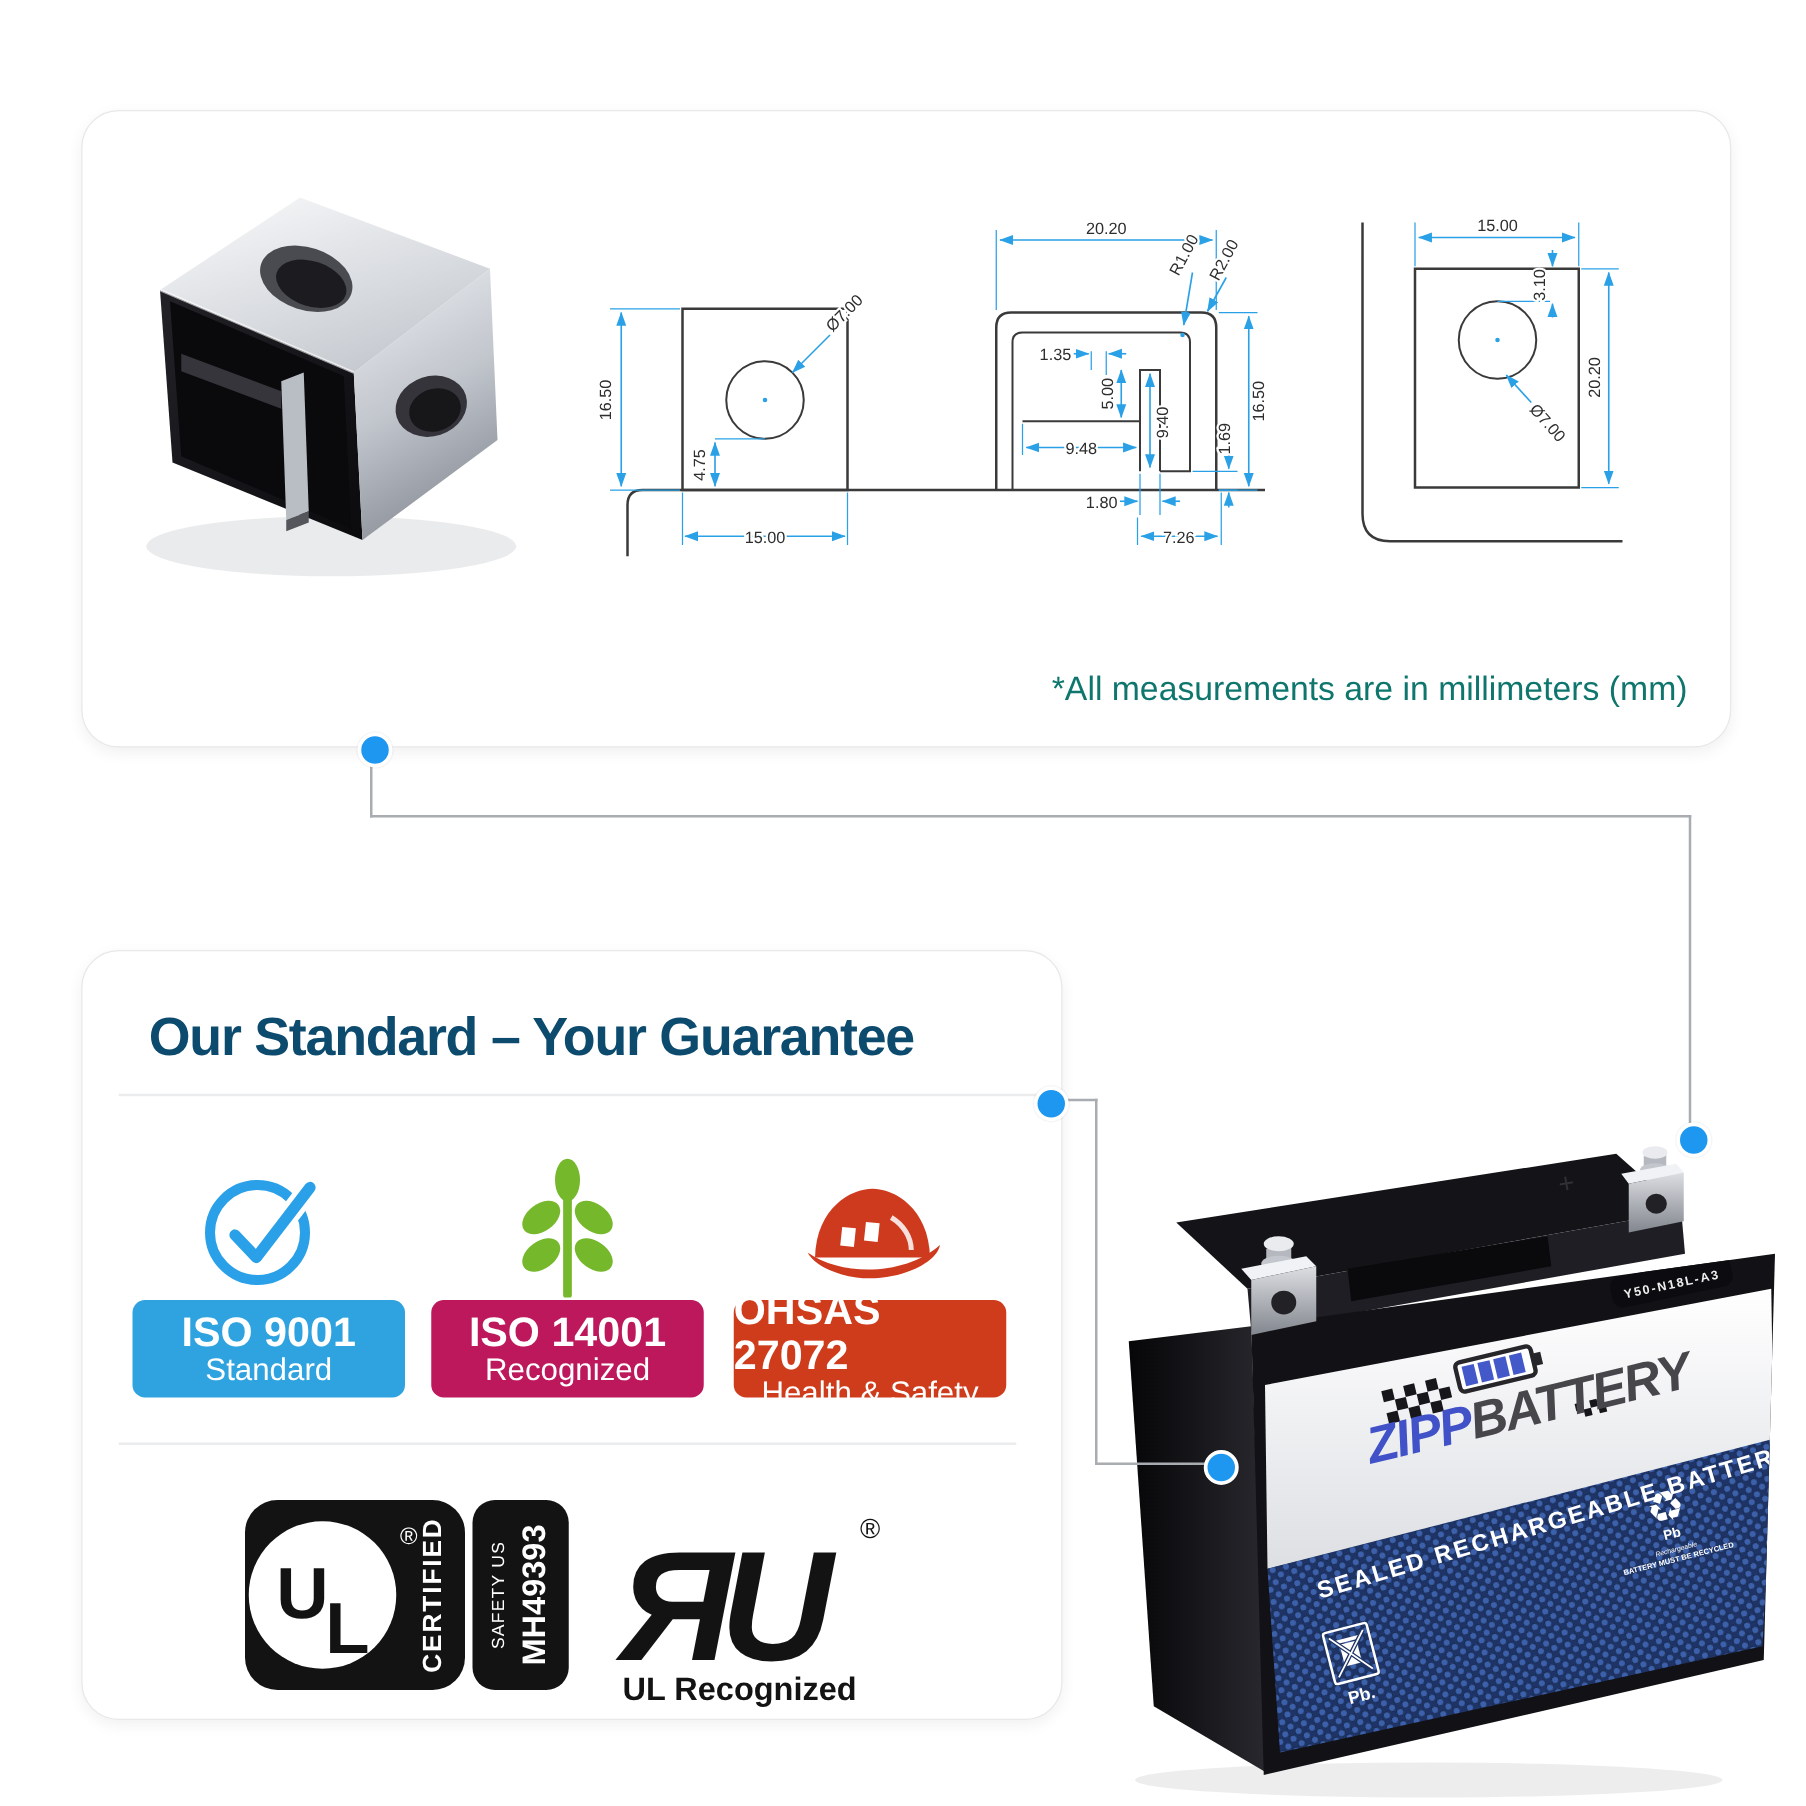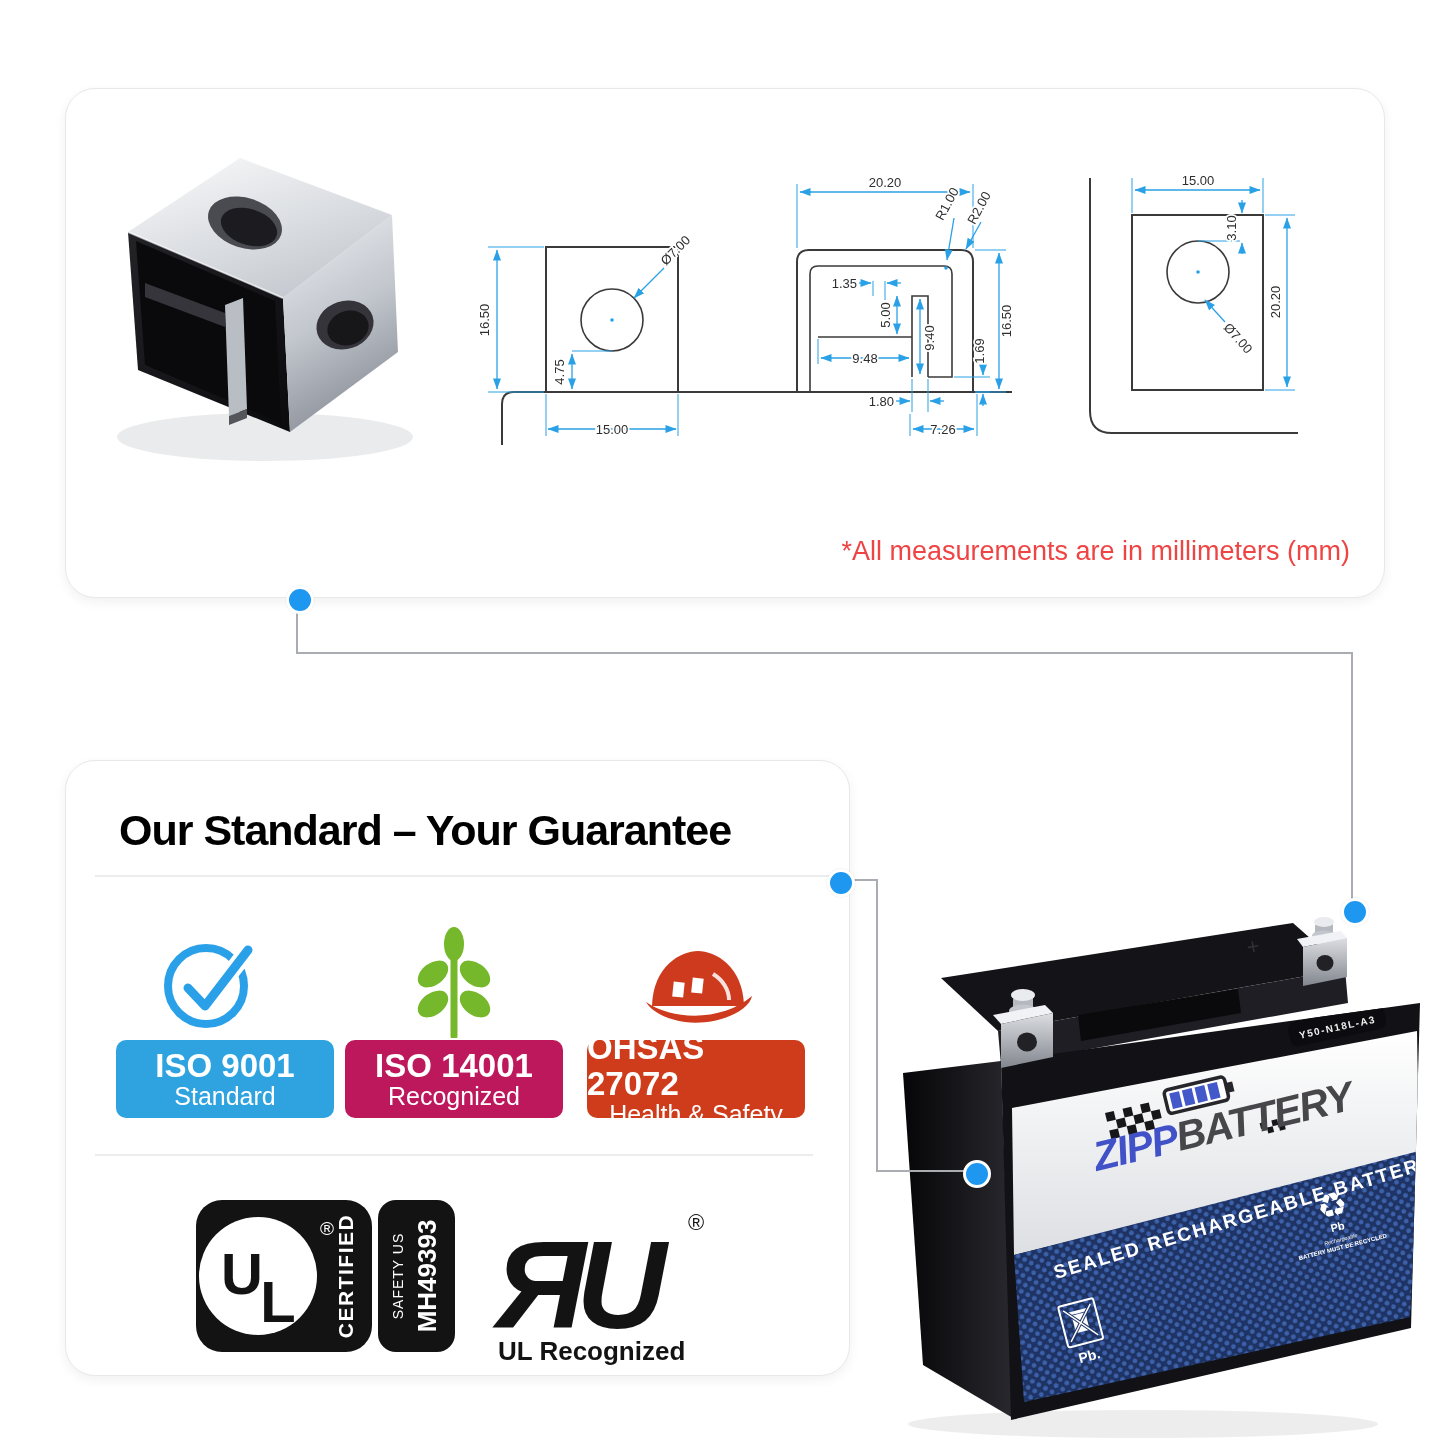--- a/index.html
+++ b/index.html
@@ -9,29 +9,29 @@
         box-shadow:0 4px 12px rgba(0,0,0,.06);}
   #card-specs{left:65px;top:88px;width:1318px;height:508px;}
   #card-standards{left:65px;top:760px;width:783px;height:614px;}
   .abs{position:absolute;}
   
   .cline{position:absolute;background:#a9acb0;z-index:40;}
   .cdot{position:absolute;width:22px;height:22px;border-radius:50%;
         background:#1e97f0;border:3px solid #fff;box-sizing:content-box;z-index:50;
         box-shadow:0 0 0 1px rgba(0,0,0,.04);}
   
-  #footnote{left:600px;top:536px;width:750px;text-align:right;font-size:27px;color:#ef4444;}
+  #footnote{left:600px;top:536px;width:750px;text-align:right;font-size:27px;color:#0f766e;}
   
-  #std-title{left:119px;top:806px;font-size:43px;font-weight:bold;color:#000000;letter-spacing:-1px;}
+  #std-title{left:119px;top:806px;font-size:43px;font-weight:bold;color:#0c4a6e;letter-spacing:-1px;}
   .divider{position:absolute;height:2px;background:#ebecee;}
   .badge{position:absolute;top:1040px;width:218px;height:78px;border-radius:10px;color:#fff;
          display:flex;flex-direction:column;align-items:center;justify-content:center;line-height:1.08;}
   .badge .b1{font-size:33px;font-weight:bold;}
   .badge .b2{font-size:25px;}
-  #badge-iso9001{left:116px;background:#2fa3e0;}
+  #badge-iso9001{left:106px;background:#2fa3e0;}
   #badge-iso14001{left:345px;background:#be185d;}
   #badge-ohsas{left:587px;background:#cf3c1c;}
   
   text{font-family:"Liberation Sans",sans-serif;}
   .dt{font-size:13px;fill:#2e2e2e;paint-order:stroke;stroke:#ffffff;stroke-width:3.5px;}
   .dln{stroke:#2aa1e6;stroke-width:1.3;fill:none;}
   .ext{stroke:#2aa1e6;stroke-width:1;fill:none;}
   .prt{stroke:#3a3a3a;stroke-width:2;fill:none;}
   .prt2{stroke:#3a3a3a;stroke-width:1.6;fill:none;}
   .ul-w{fill:#ffffff;}

